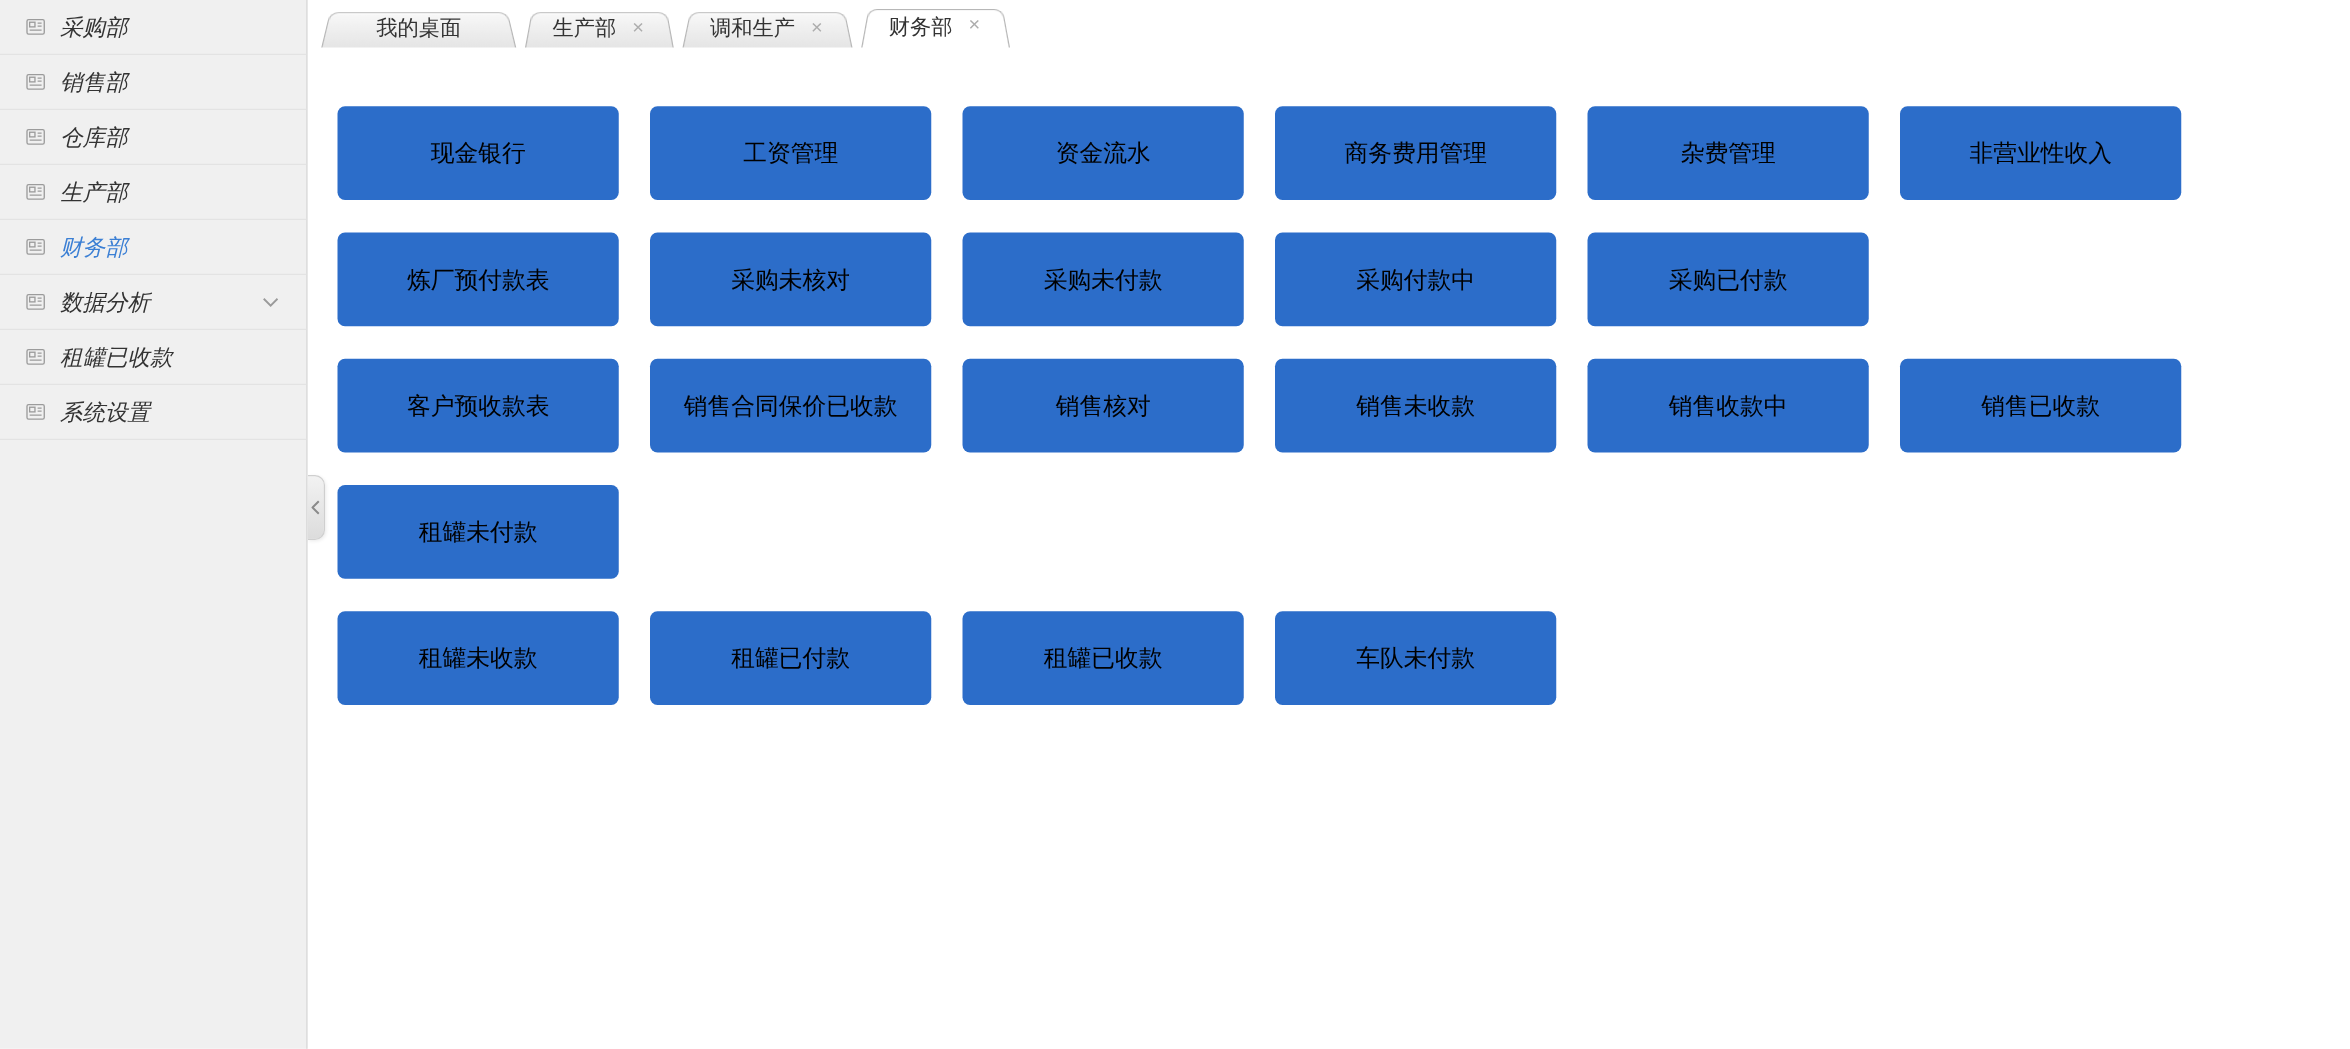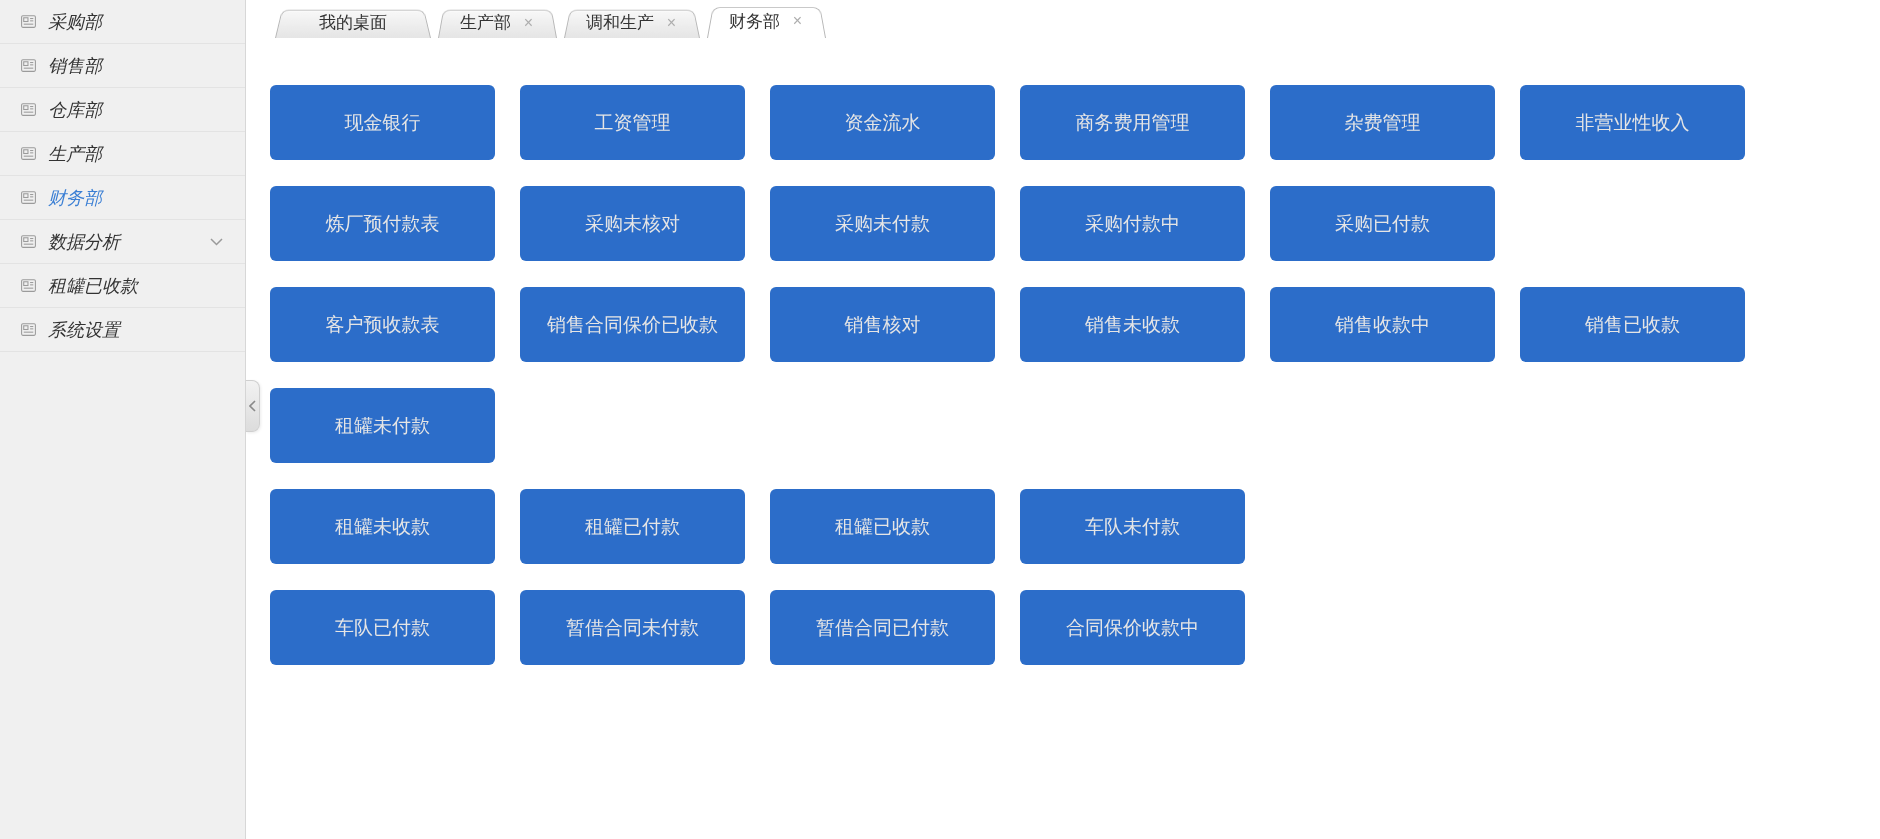--- a/index.html
+++ b/index.html
@@ -33,21 +33,21 @@
     border-radius: 0 8px 8px 0;
     display: flex; align-items: center; justify-content: center;
     cursor: pointer; box-shadow: 1px 1px 3px rgba(0,0,0,0.08);
   }
 
   
   .tabbar {
     position: absolute; left: 247px; top: 0; right: 0; height: 38px;
     background: #ffffff;
   }
-  .tabs { display: flex; align-items: flex-end; height: 100%; padding-left: 28px; }
+  .tabs { display: flex; align-items: flex-end; height: 100%; padding-left: 10px; }
   .tab {
     position: relative; height: 31px; margin-right: 7px;
     display: flex; align-items: center; justify-content: center;
     padding: 0 22px; font-size: 17px; color: #333; cursor: pointer;
     white-space: nowrap;
   }
   .tab.home { padding: 0 44px; }
   .tab .shape {
     position: absolute; inset: 0;
     background: linear-gradient(#f8f8f8, #e5e5e5);
@@ -64,21 +64,21 @@
     position: relative; z-index: 1; margin-left: 11px;
     color: #adadad; font-size: 16px; line-height: 1; width: 13px;
     text-align: center;
   }
 
   
   .content { position: absolute; left: 270px; top: 85px; }
   .row { display: flex; gap: 25px; margin-bottom: 26px; }
   .btn {
     width: 225px; height: 75px; border-radius: 6px;
-    background: var(--btn-bg, #2c6dc9); color: #e5e5e5; font-size: 19px;
+    background: var(--btn-bg, #2c6dc9); color: #000000; font-size: 19px;
     display: flex; align-items: center; justify-content: center;
     cursor: pointer; white-space: nowrap;
   }
 </style>
 </head>
 <body>
 
 <div class="sidebar">
   <div>
       <div class="side-item">
@@ -243,19 +243,13 @@
     </div>
     <div class="row">
       <div class="btn">租罐未付款</div>
     </div>
     <div class="row">
       <div class="btn">租罐未收款</div>
       <div class="btn">租罐已付款</div>
       <div class="btn">租罐已收款</div>
       <div class="btn">车队未付款</div>
     </div>
-    <div class="row">
-      <div class="btn">车队已付款</div>
-      <div class="btn">暂借合同未付款</div>
-      <div class="btn">暂借合同已付款</div>
-      <div class="btn">合同保价收款中</div>
-    </div>
   </div>
 
 </body></html>

